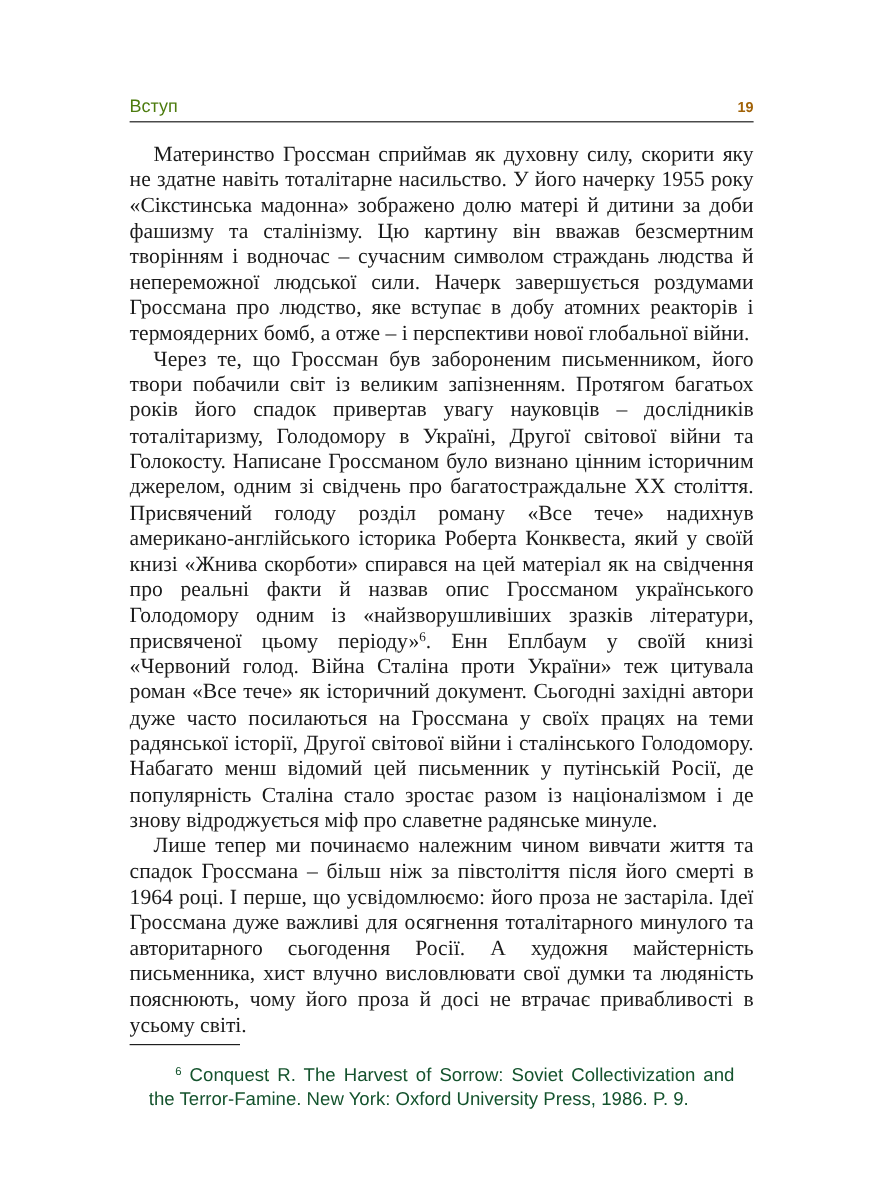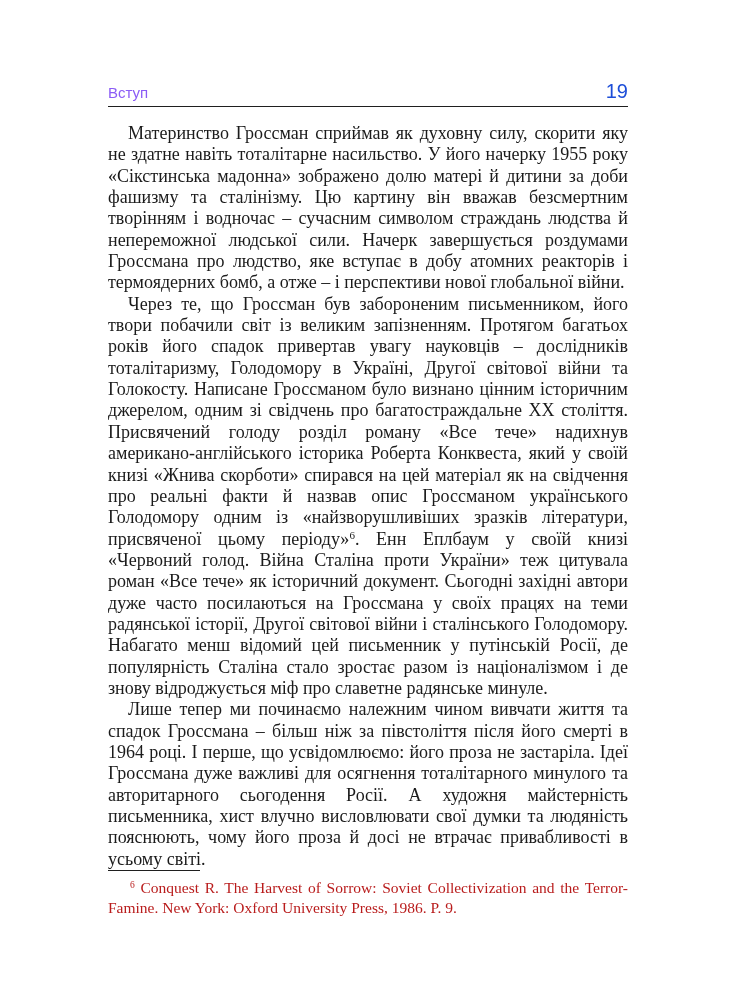--- a/index.html
+++ b/index.html
@@ -24,27 +24,27 @@
     display: flex;
     justify-content: space-between;
     align-items: baseline;
     border-bottom: 1.5px solid #1f1f1f;
     padding-bottom: 5px;
     font-family: "Liberation Sans", "DejaVu Sans", sans-serif;
   }
   .running-title {
     font-size: 15px;
     line-height: 1;
-    color: #8b5cf6;
+    color: #4d7c0f;
   }
   .page-number {
-    font-size: 20px;
+    font-size: 12px;
     line-height: 1;
-    font-weight: 400;
-    color: #1d4ed8;
+    font-weight: 700;
+    color: #a16207;
   }
   .body-text {
     margin-top: 16px;
     height: 756px;
     overflow: hidden;
     font-family: Liberation Serif, serif;
     font-size: 18px;
     line-height: 21.35px;
     color: #1b1b1b;
     text-align: justify;
@@ -64,25 +64,25 @@
     top: 870px;
     width: 520px;
   }
   .footnote-rule {
     width: 92px;
     height: 0;
     border-top: 1.5px solid #1f1f1f;
     margin: 0 0 7px 0;
   }
   .footnote {
-    margin: 0;
-    font-family: Liberation Serif, serif;
+    margin: 16px;
+    font-family: Liberation Sans, sans-serif;
     font-size: 15.5px;
     line-height: 19.5px;
-    color: #b91c1c;
+    color: #14532d;
     text-align: justify;
     text-indent: 22px;
   }
   .footnote .fn-ref {
     font-size: 9.5px;
     vertical-align: 5px;
   }
 </style>
 </head>
 <body>

